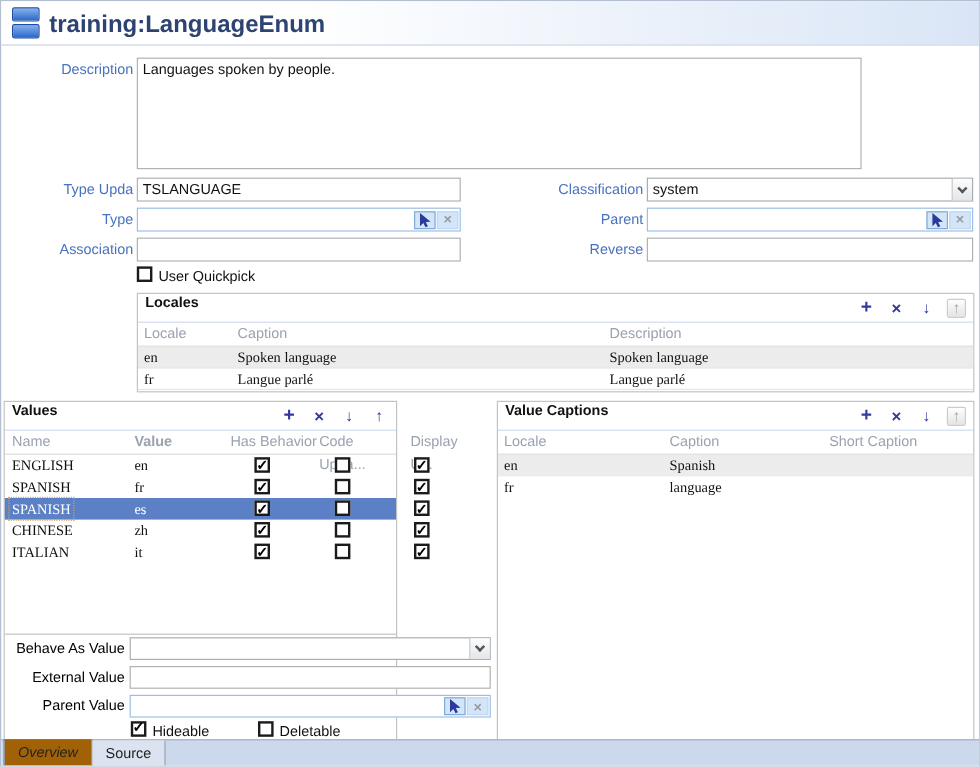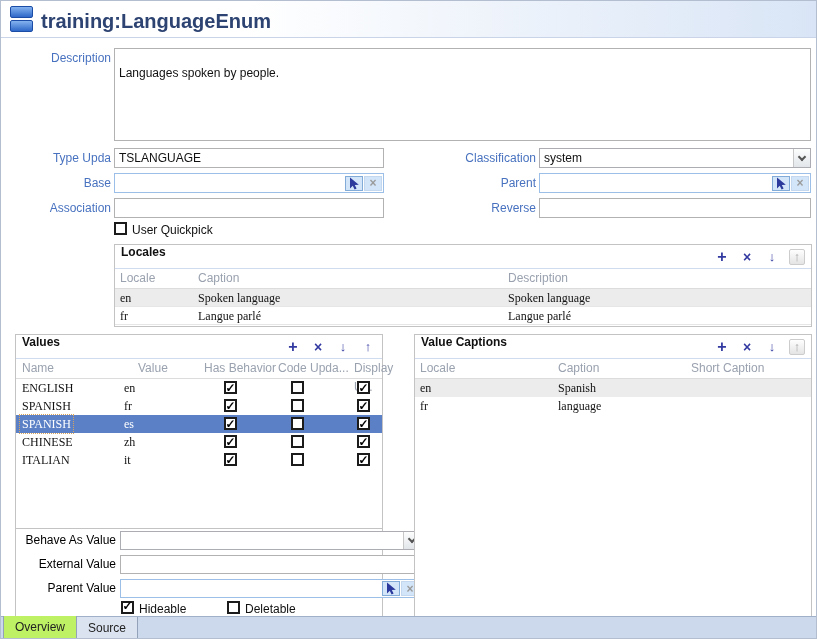--- a/index.html
+++ b/index.html
@@ -18,21 +18,21 @@
     background:linear-gradient(#85b3ef,#2e68c8); border:1px solid #1c4da6; border-radius:2px; }
   .hdr-title { position:absolute; left:40px; top:9px; font-size:20px; font-weight:bold; color:#2d4372; }
 
   
   .flbl { position:absolute; color:#4872bf; text-align:right; line-height:20px; }
   .lcol { left:0; width:110px; }
   .rcol { left:422px; width:113px; }
   .txt { position:absolute; border:1px solid #b2b2b2; background:#fff;
     font-family:"Liberation Sans",sans-serif; font-size:12px; color:#111; padding:1px 4px; }
   input.txt { outline:none; }
-  .descbox { left:113px; top:47px; width:697px; height:93px; line-height:15px; padding-top:17px; }
+  .descbox { left:113px; top:47px; width:604px; height:93px; line-height:15px; padding-top:2px; }
   .combo { position:absolute; border:1px solid #abadb3; background:#fff; }
   .combo .val { position:absolute; left:4px; top:0; line-height:18px; }
   .combo-btn { position:absolute; right:0; top:0; bottom:0; width:17px;
     background:linear-gradient(#fdfdfd,#e2e6ea); border-left:1px solid #c7c7c7;
     display:flex; align-items:center; justify-content:center; }
   .chev { width:6px; height:6px; border-right:2px solid #555; border-bottom:2px solid #555;
     transform:rotate(45deg); margin-top:-3px; }
   .pick { position:absolute; border:1px solid #9cbfe8; background:#fff;
     display:flex; align-items:center; justify-content:flex-end; padding-right:1px; }
   .pbtn { width:18px; height:15px; margin-left:1px; background:#d3e5f9;
@@ -70,21 +70,21 @@
 
   
   .vdiv { position:absolute; left:0; right:0; top:193px; border-top:1px solid #c3c3c3; }
   .vlbl { position:absolute; left:6px; width:94px; text-align:right; color:#000000; line-height:19px; }
 
   
   .tabbar { position:absolute; left:0; right:0; bottom:0; height:22px;
     background:#ccd9ec; border-top:1px solid #9fb0c8; display:flex; padding-left:2px; }
   .tab { padding:0 11px; display:flex; align-items:center; color:#222;
     border-right:1px solid #93a2b8; background:#dbe3f0; }
-  .tab.active { background:#bef264; margin-top:-1px; border-left:1px solid #93a2b8; }
+  .tab.active { background:#a16207; margin-top:-1px; border-left:1px solid #93a2b8;font-style:italic; }
 </style>
 </head>
 <body>
 
 <div class="app">
 
   <div class="hdr">
     <div class="hdr-icon">
       <div class="blk"></div>
         <div class="blk"></div>
@@ -99,21 +99,21 @@
   <input class="txt" style="left: 113px; top: 147px; width: 270px; height: 20px;" value="TSLANGUAGE">
 
   <div class="flbl rcol" style="top:147px;">Classification</div>
   <div class="combo" style="left:538px; top:147px; width:272px; height:20px;">
     <span class="val">system</span>
     <span class="combo-btn">
         <span class="chev"></span>
       </span>
   </div>
 
-  <div class="flbl lcol" style="top:172px;">Base</div>
+  <div class="flbl lcol" style="top:172px;">Type</div>
   <div class="pick" style="left:113px; top:172px; width:270px; height:20px;">
     <span class="pbtn arrow">
       <svg width="12" height="13" viewBox="0 0 12 13">
         <path d="M2,0.5 L2,11.5 L4.8,8.8 L6.6,12.4 L8.6,11.5 L6.8,7.9 L10.8,7.7 Z" fill="#2b3a9c"></path>
       </svg>
     </span>
     <span class="pbtn clear">
         <span>×</span>
       </span>
   </div>
@@ -159,33 +159,33 @@
       <span style="left:83px;">Spoken language</span>
       <span style="left:393px;">Spoken language</span>
     </div>
     <div class="trow lined">
       <span style="left:5px;">fr</span>
       <span style="left:83px;">Langue parlé</span>
       <span style="left:393px;">Langue parlé</span>
     </div>
   </div>
 
-  <div class="panel" style="left:2px; top:333px; width:368px; height:284px;margin-left:12px;">
+  <div class="panel" style="left:2px; top:333px; width:328px; height:284px;">
     <div class="panel-hdr">
       <span class="panel-title">Values</span>
       <span class="toolbar">
         <span class="tbtn plus">+</span>
         <span class="tbtn xx">×</span>
         <span class="tbtn">↓</span>
         <span class="tbtn">↑</span>
       </span>
     </div>
     <div class="col-hdr">
       <span style="left:6px;">Name</span>
-      <span style="left:122px;">Value</span>
+      <span style="left:108px;font-weight:bold;">Value</span>
       <span style="left:188px;">Has Behavior</span>
       <span style="left:262px;">Code Upda...</span>
       <span style="left:338px;">Display U...</span>
     </div>
 
     <div class="trow">
       <span style="left:4px;">
           <span class="name-inner">ENGLISH</span>
         </span>
       <span style="left:108px;">en</span>

